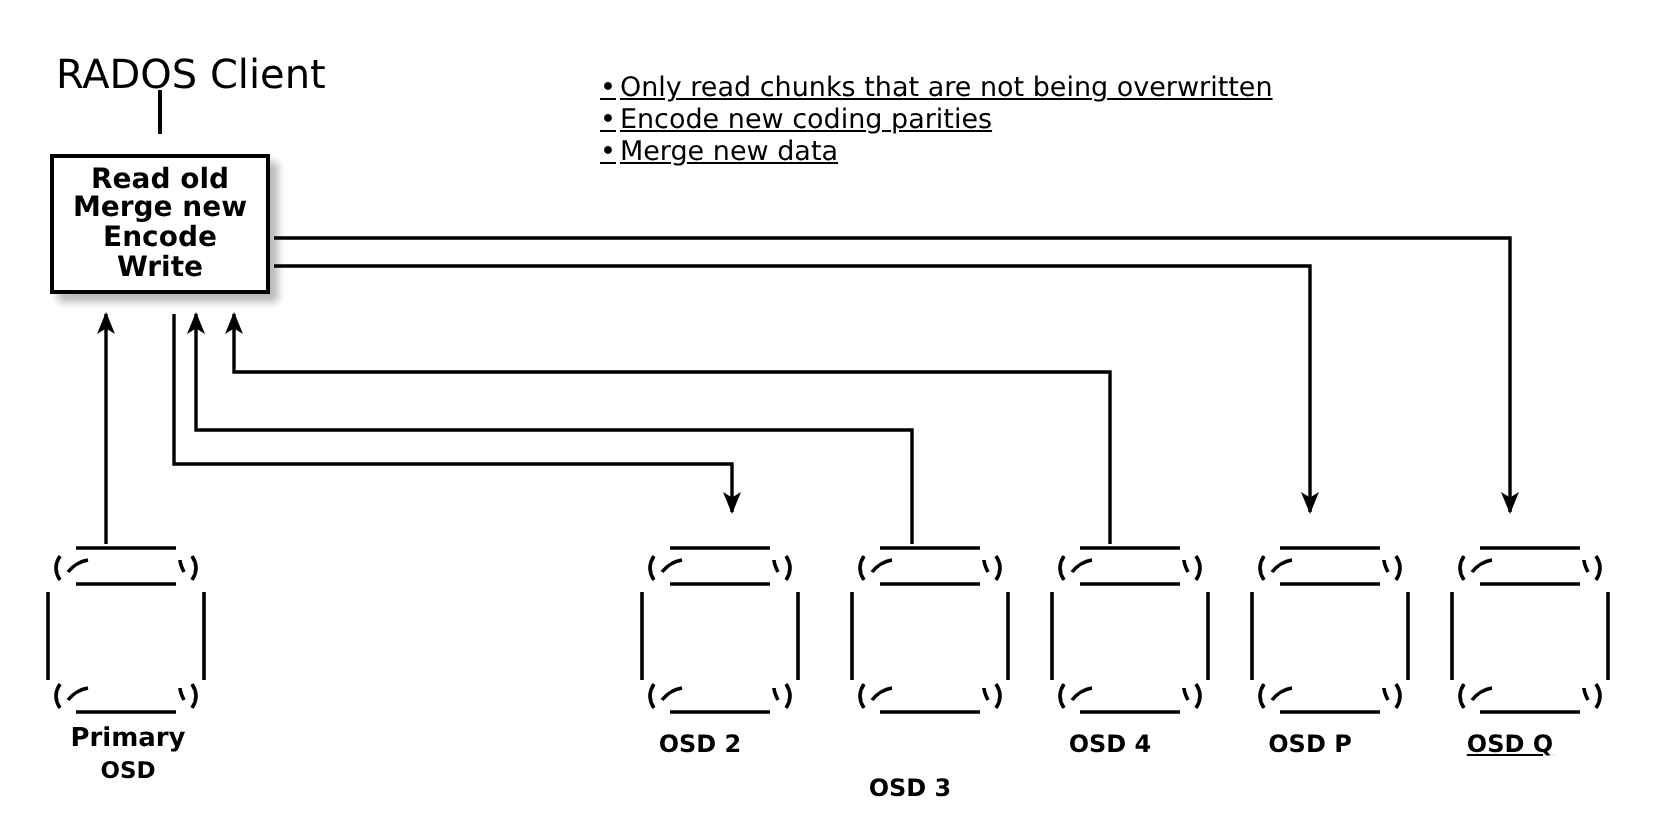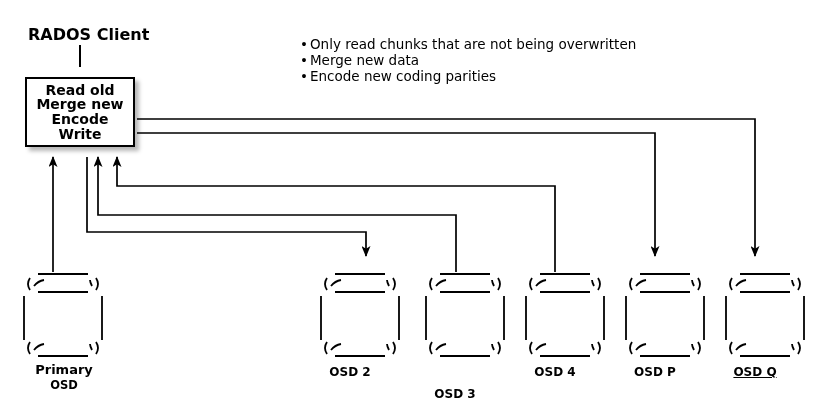--- a/index.html
+++ b/index.html
@@ -19,22 +19,22 @@
   }
   .label {
     position: absolute;
     white-space: pre;
     color: #000000;
     font-family: "DejaVu Sans", "Liberation Sans", sans-serif;
   }
   #rados-client-title {
     left: 28px;
     top: 25px;
-    font-size: 16px;
-    font-weight: 700;
+    font-size: 20px;
+    font-weight: 400;
   }
   #client-stem {
     position: absolute;
     left: 79px;
     top: 45px;
     width: 2px;
     height: 22px;
     background: #000000;
   }
   #op-box {
@@ -64,20 +64,21 @@
     left: 300px;
     top: 37px;
     width: 470px;
     line-height: 1.18;
   }
   #bullets .bullet-row {
     font-size: 13.5px;
     font-weight: 500;
     color: #000000;
     white-space: pre;
+    text-decoration: underline;
   }
   #bullets .bullet-row::before {
     content: "\2022";
     margin-right: 2px;
   }
   .osd-label {
     position: absolute;
     font-size: 12px;
     font-weight: bold;
     color: #000000;
@@ -111,22 +112,22 @@
 
   <div id="op-box">
     <div class="op-line">Read old</div>
     <div class="op-line">Merge new</div>
     <div class="op-line">Encode</div>
     <div class="op-line">Write</div>
   </div>
 
   <div id="bullets">
     <div class="bullet-row">Only read chunks that are not being overwritten</div>
+    <div class="bullet-row">Encode new coding parities</div>
     <div class="bullet-row">Merge new data</div>
-    <div class="bullet-row">Encode new coding parities</div>
   </div>
 
   <svg class="wires" viewBox="0 0 830 420">
     <defs>
       <marker id="arrow-up" markerWidth="9" markerHeight="11" refX="4.5" refY="1" orient="0" markerUnits="userSpaceOnUse">
         <path d="M4.5 0 L9 11 L4.5 8.2 L0 11 Z" fill="#000000"></path>
       </marker>
       <marker id="arrow-down" markerWidth="9" markerHeight="11" refX="4.5" refY="10" orient="0" markerUnits="userSpaceOnUse">
         <path d="M4.5 11 L0 0 L4.5 2.8 L9 0 Z" fill="#000000"></path>
       </marker>

